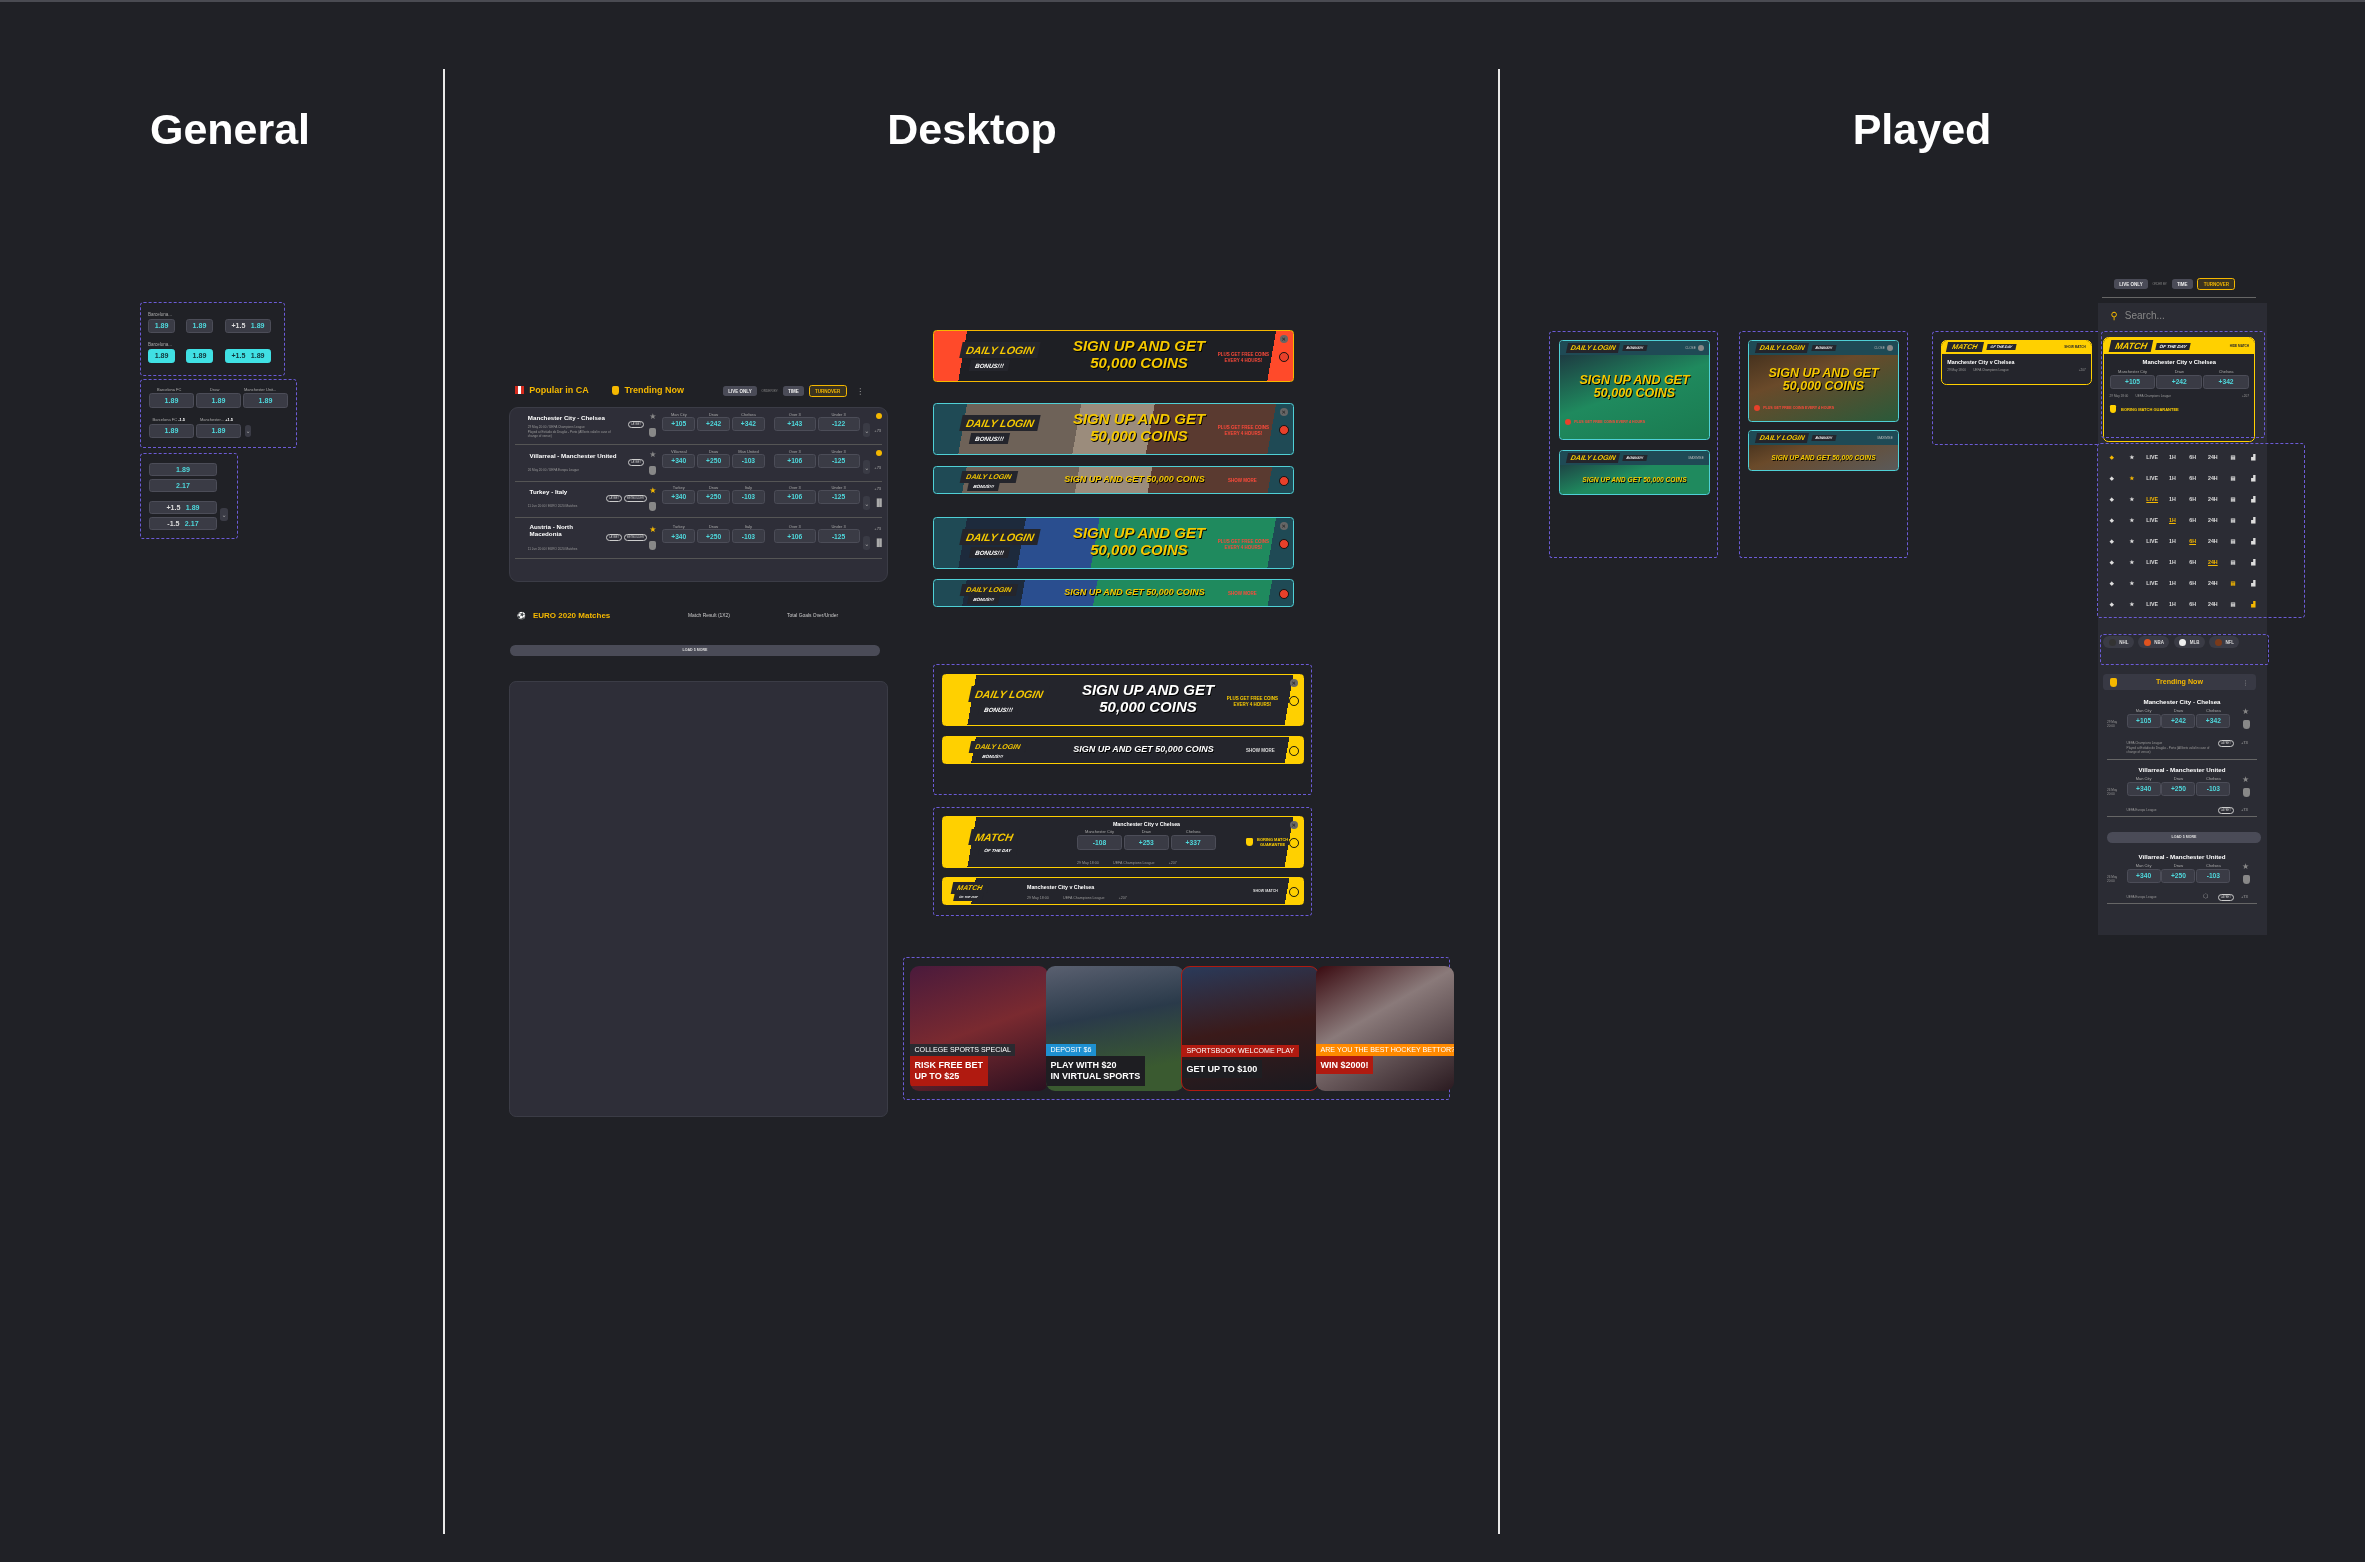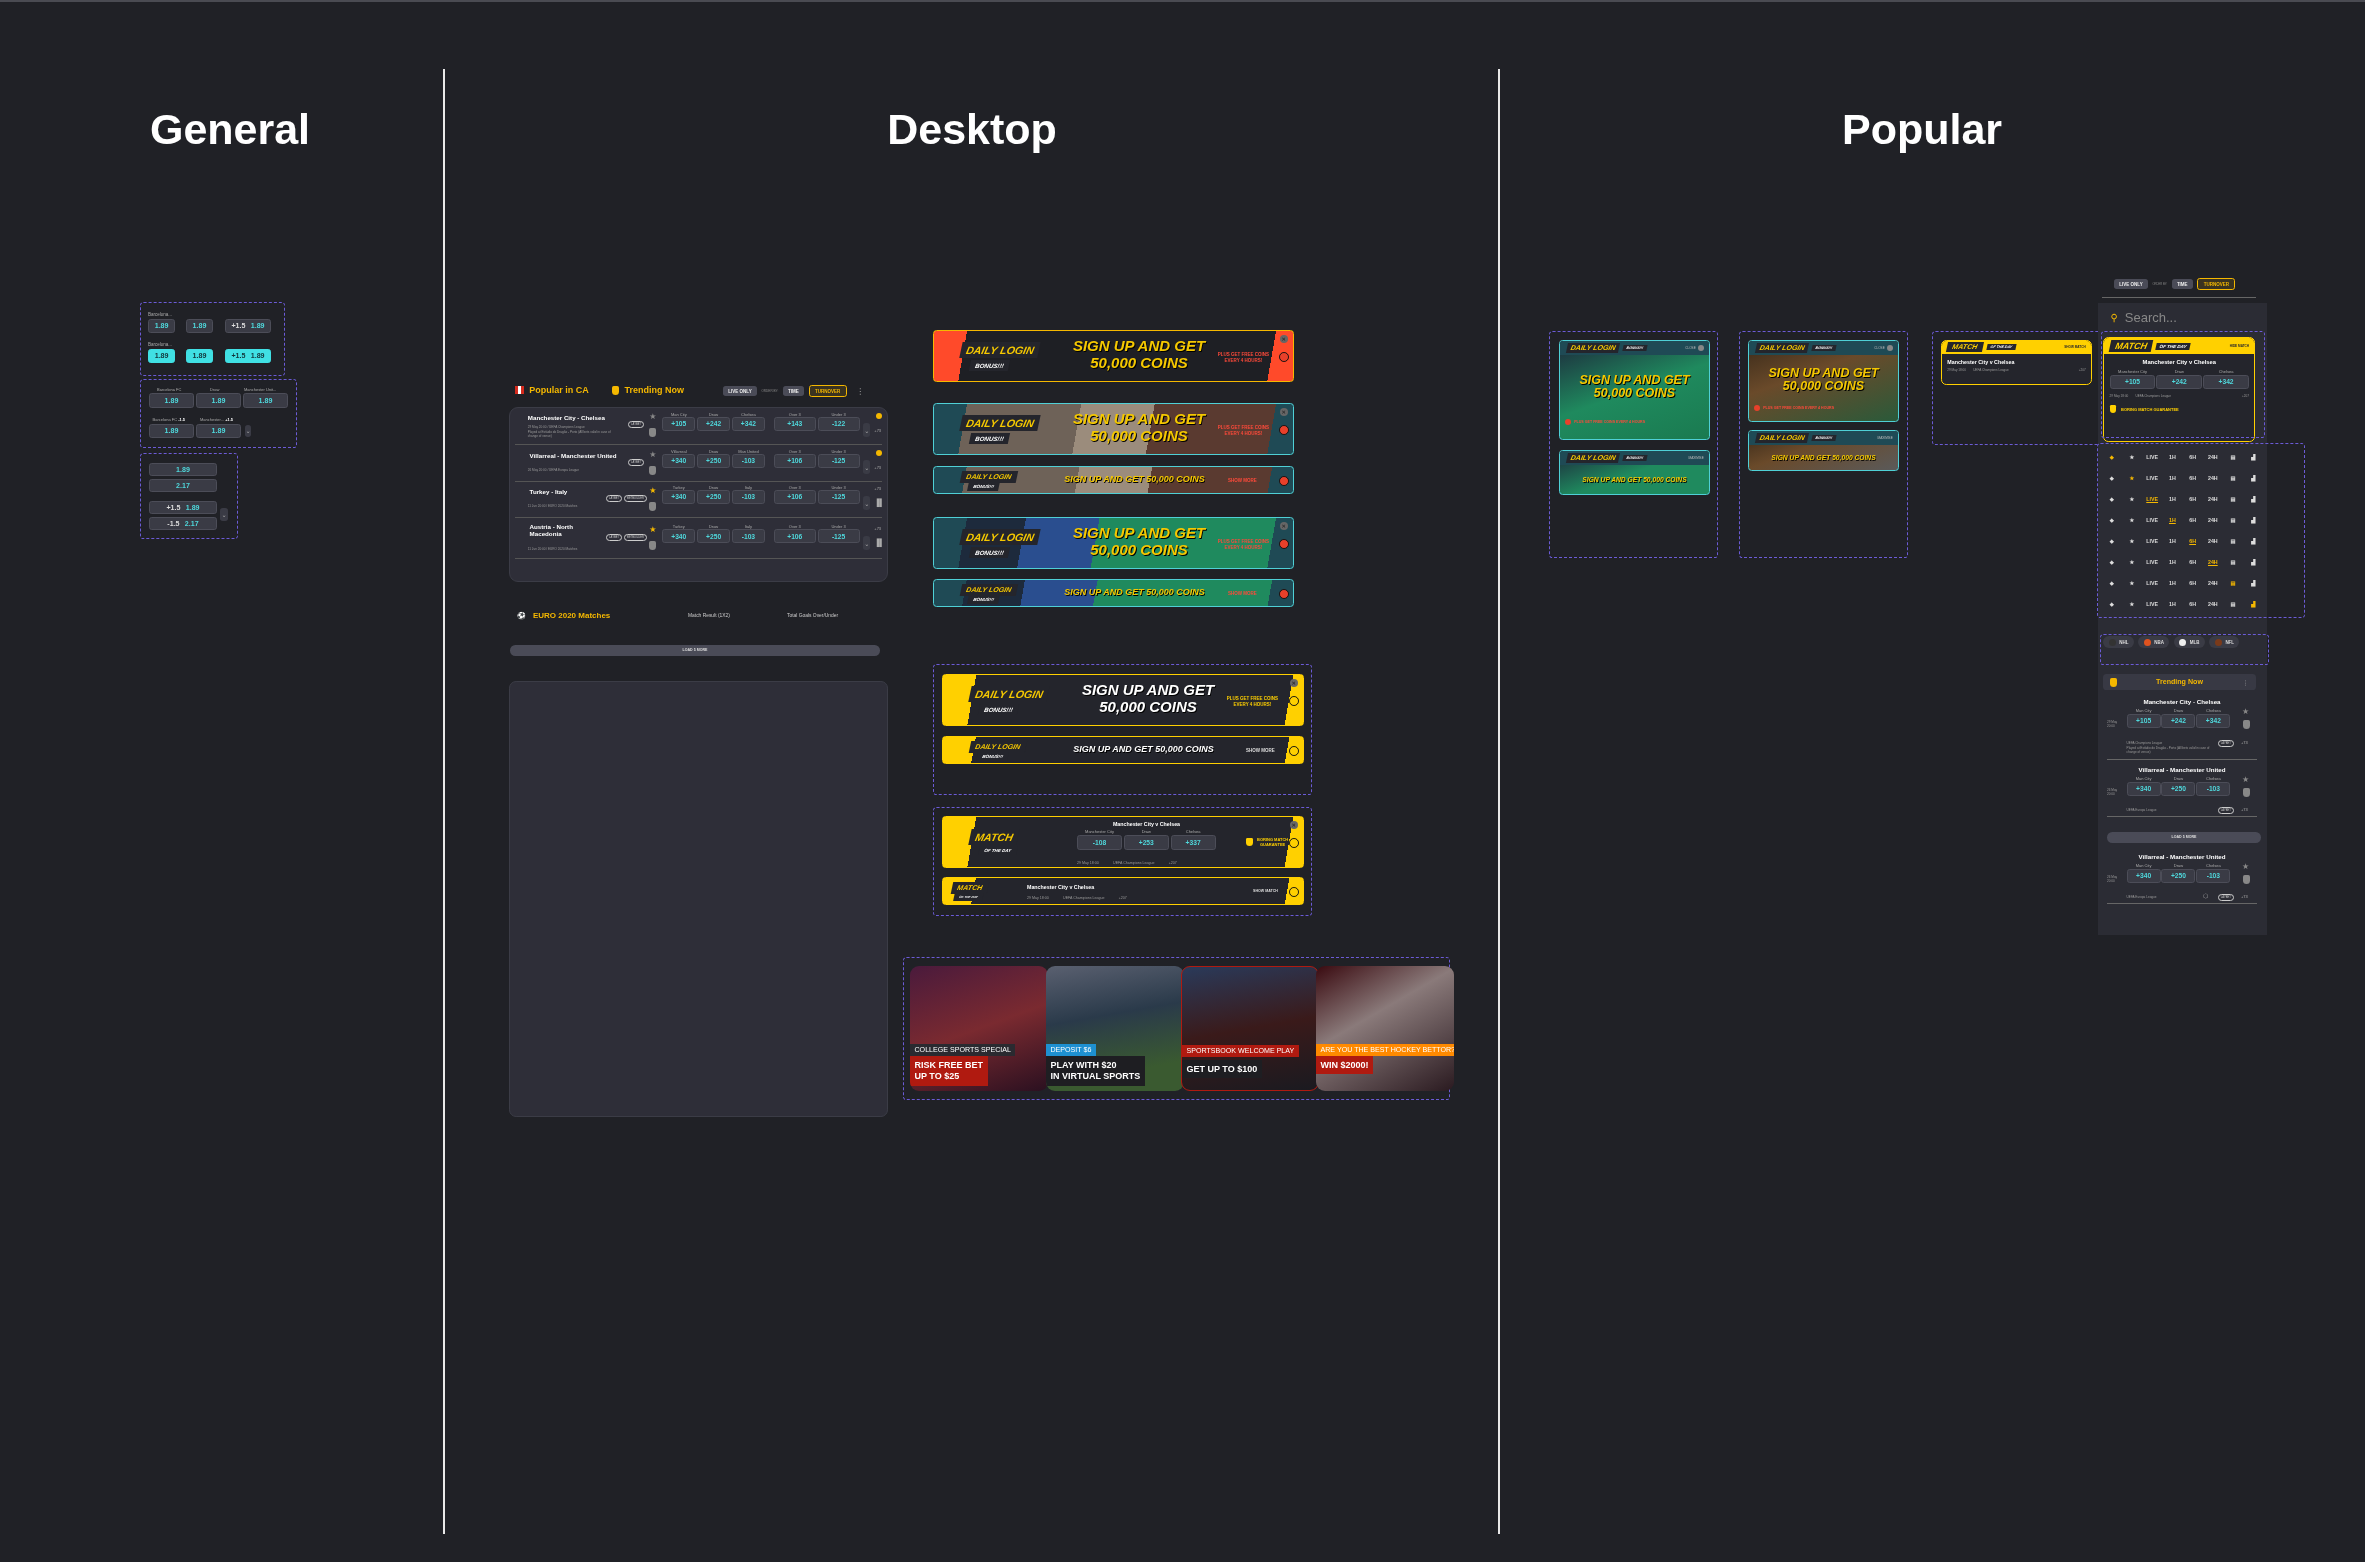--- a/index.html
+++ b/index.html
@@ -74,21 +74,21 @@
 .m3 .lbl{text-align:center;font-size:4px}
 .m3 .odd{font-size:6.7px;height:14.3px}
 </style>
 </head>
 <body>
 
 <div class="topline"></div>
 
 <div class="col-title" style="left:230px">General</div>
 <div class="col-title" style="left:972px">Desktop</div>
-<div class="col-title" style="left:1922px">Popular</div>
+<div class="col-title" style="left:1922px">Played</div>
 <div class="vline" style="left:443px"></div>
 <div class="vline" style="left:1498px"></div>
 
 <div class="dash" style="left:140px;top:302px;width:145px;height:74px">
   <div class="abs lbl" style="left:7.1px;top:9px;font-size:4.5px">Barcelona...</div>
   <div class="abs odd" style="left:7.1px;top:16px;width:27px">1.89</div>
   <div class="abs odd" style="left:45px;top:16px;width:27px">1.89</div>
   <div class="abs odd" style="left:84px;top:16px;width:46px">
       <span class="hc">+1.5</span>
       <span>1.89</span>
@@ -485,21 +485,21 @@
   <span class="pill">LIVE ONLY</span>
   <span style="font-size:2.7px;color:#888">ORDER BY:</span>
   <span class="pill">TIME</span>
   <span class="pill act">TURNOVER</span>
 </div>
 <div class="abs" style="left:2102px;top:297px;width:154px;height:0.9px;background:#666"></div>
 
 <div class="mob-panel">
   <div style="display:flex;align-items:center;gap:7.1px;padding:7.1px 12.5px">
     <span style="font-size:9.8px;color:#f5b800">⚲</span>
-    <span style="font-size:13px;color:#888">Search...</span>
+    <span style="font-size:10px;color:#888">Search...</span>
   </div>
   <div class="motd" style="position:absolute;left:5.3px;top:34px;width:152px;height:105px">
     <div class="mh" style="height:16px">
         <span class="m" style="font-size:9px">MATCH</span>
         <span class="o" style="font-size:4.5px">OF THE DAY</span>
         <span class="r" style="font-size:3.1px">HIDE MATCH</span>
       </div>
     <div style="text-align:center;padding-top:5.3px;font-size:5.8px;font-weight:bold">Manchester City v Chelsea</div>
     <div class="m3" style="margin:3.6px 5.3px 0;grid-template-columns:1fr 1fr 1fr">
       <span class="lbl">Manchester City</span>

